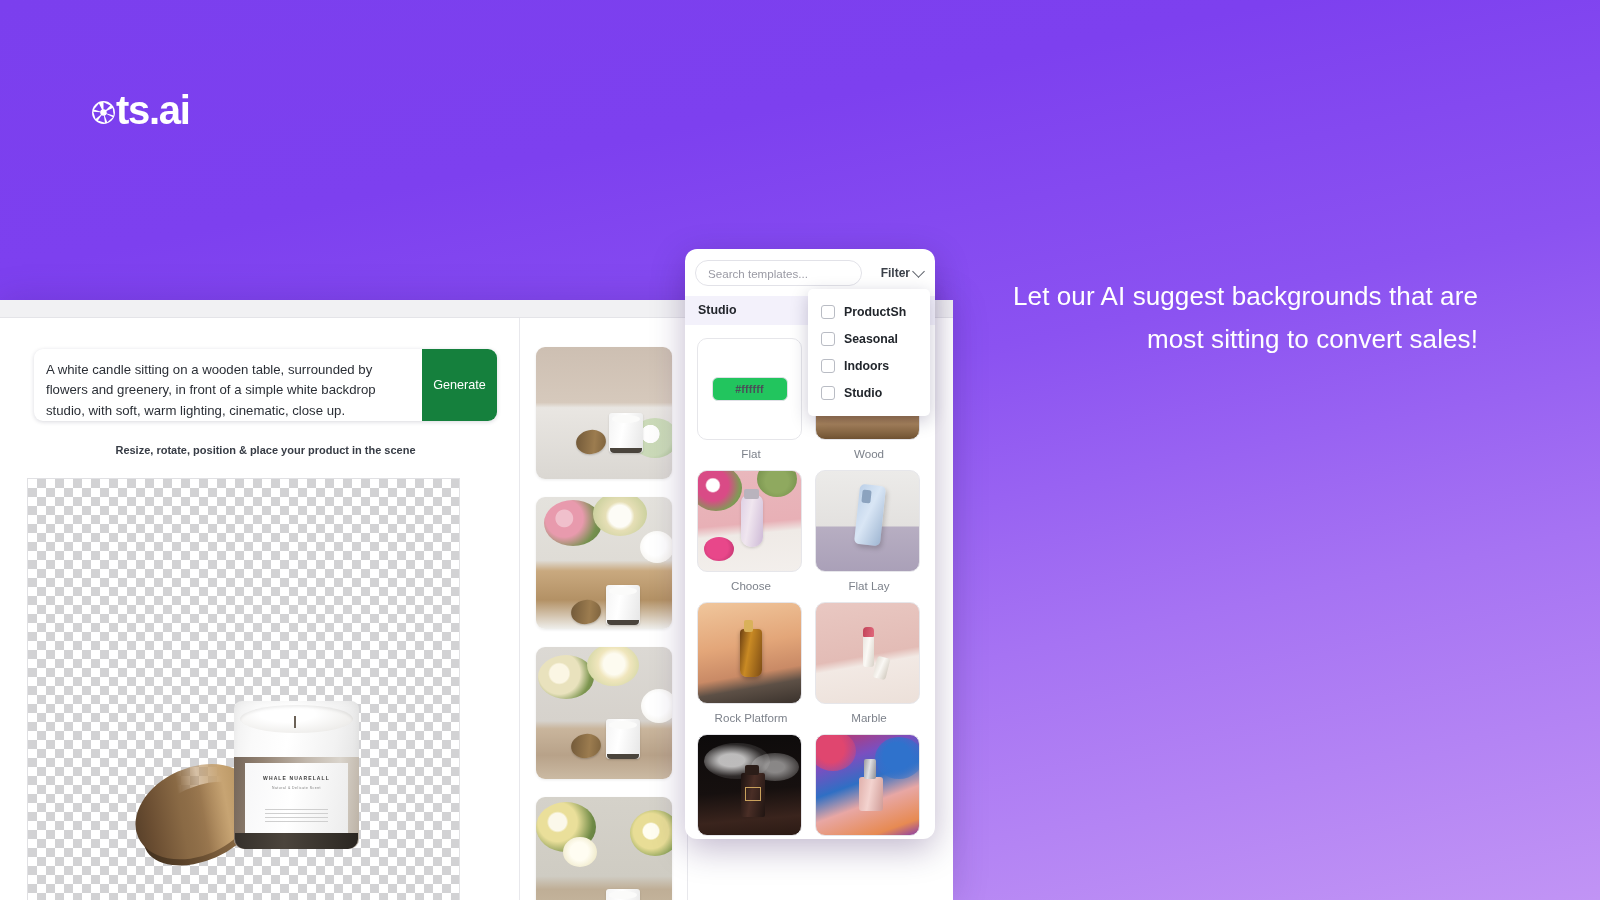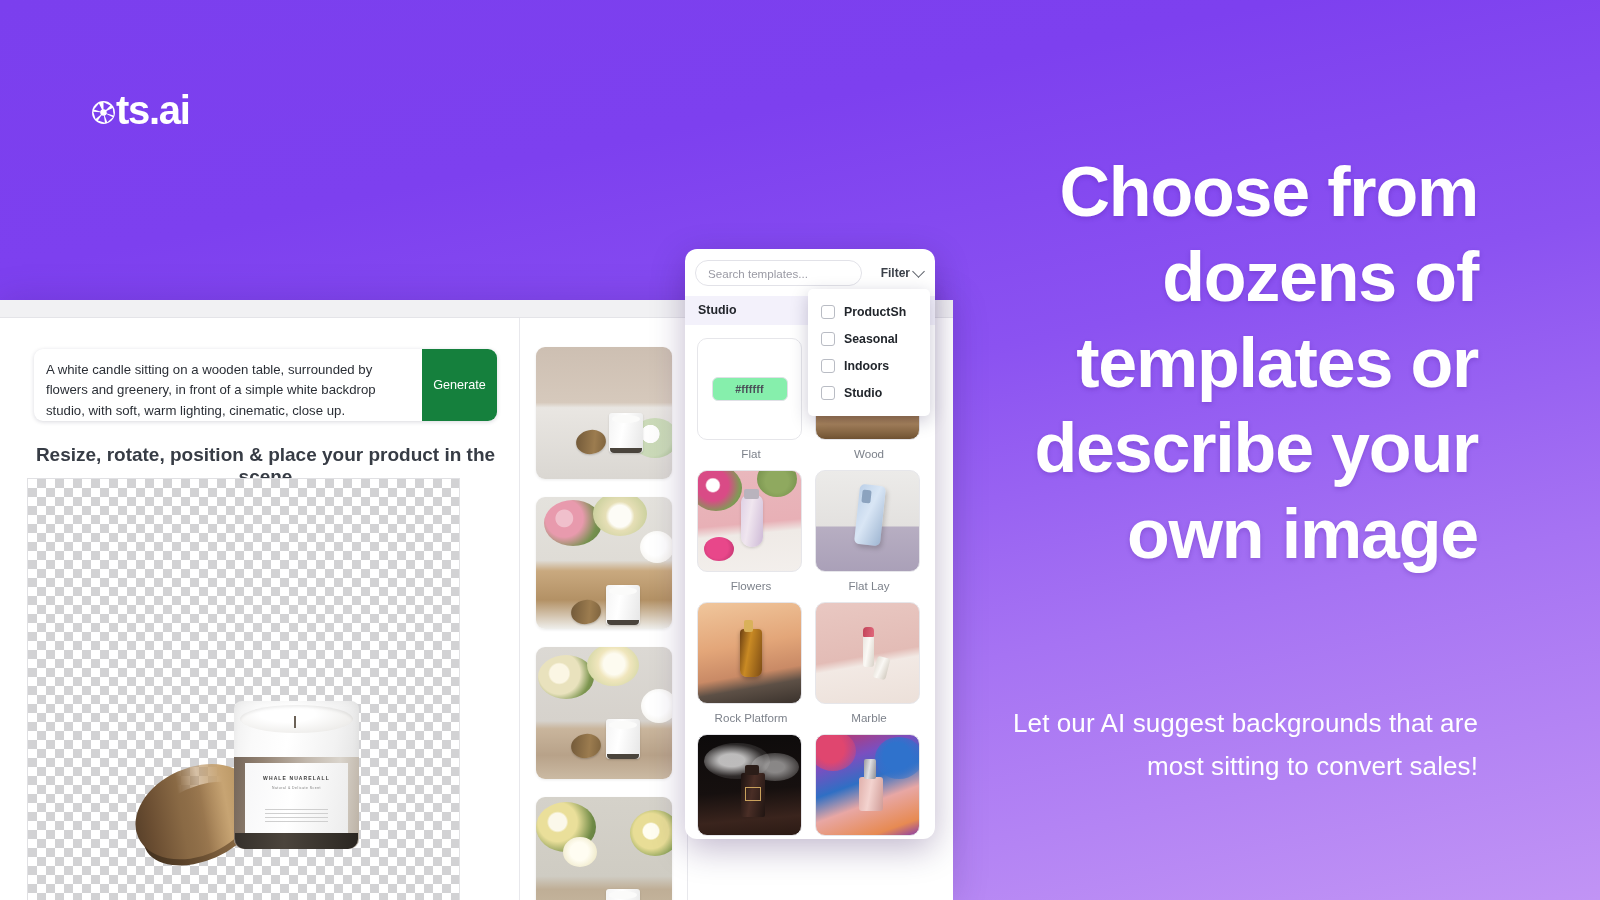--- a/index.html
+++ b/index.html
@@ -122,21 +122,21 @@
     background: #15803d;
     color: #ffffff;
     font-size: 12.6px;
     display: flex;
     align-items: center;
     justify-content: center;
     cursor: pointer;
   }
   #canvas-hint {
     text-align: center;
-    font-size: 19px;
+    font-size: 11px;
     color: #373c45;
     font-weight: 600;
     margin: 23px 0 0 0;
     padding-left: 12px;
   }
   #product-canvas {
     position: absolute;
     left: 27px;
     top: 160px;
     width: 433px;
@@ -329,21 +329,21 @@
     border: 1px solid #e6e6ea;
   }
   .tpl-thumb.plain { display: flex; align-items: center; justify-content: center; }
   #color-hex {
     width: 76px; height: 24px;
     border: 1px solid #e0e0e6;
     border-radius: 6px;
     display: flex; align-items: center; justify-content: center;
     font-size: 10.6px; font-weight: 700; color: #4a4f58;
     letter-spacing: .2px;
-    background: #86efac;
+    background: #22c55e;
   }
   .tpl-label {
     text-align: center;
     font-size: 11.6px;
     color: #7d828b;
     padding: 7px 0 3px 0;
   }
 
   
   #filter-menu {
@@ -399,21 +399,20 @@
         <path d="M12 12 L4.4 18.2 L2.2 11.2 Z"></path>
         <path d="M12 12 L2.8 9 L7.6 3.4 Z"></path>
       </g>
       <circle cx="12" cy="12" r="3.1" fill="#ffffff"></circle>
     </svg>
   </span>
   <span>ts.ai</span>
 </div>
 
 <div id="promo">
-  <div id="promo-headline">Choose from dozens of templates or describe your own image</div>
   <div id="promo-sub">Let our AI suggest backgrounds that are most sitting to convert sales!</div>
 </div>
 
 <div id="app-frame">
   <div id="app-topstrip"></div>
 
   <div id="app-body">
 
     <div id="editor-pane">
 
@@ -516,21 +515,21 @@
     </div>
 
     <div class="tpl-card">
       <div class="tpl-thumb g-flow">
         <div class="blob" style="left:-8%;top:-6%;width:52px;height:46px;background:radial-gradient(circle at 44% 44%,#ffffff 0 16%,#d94b86 20% 40%,#7f9b55 70%,#5d7a3c 100%)"></div>
         <div class="blob" style="right:4%;top:-10%;width:40px;height:36px;background:radial-gradient(circle at 50% 56%,#8fa95f 0 40%,#6a8543 100%)"></div>
         <div class="blob" style="left:6%;bottom:10%;width:30px;height:24px;background:radial-gradient(circle at 45% 45%,#e8478a 0 50%,#b52f68 100%)"></div>
         <div style="position:absolute;left:42%;top:24%;width:22px;height:52px;border-radius:7px 7px 10px 10px;background:linear-gradient(100deg,#ded0e4,#f0e6ef 40%,#cdb9d6);box-shadow:0 1px 3px rgba(0,0,0,.15)"></div>
         <div style="position:absolute;left:45%;top:18%;width:15px;height:10px;background:#b9b3bd;border-radius:2px"></div>
       </div>
-      <div class="tpl-label">Flowers</div>
+      <div class="tpl-label">Choose</div>
     </div>
 
     <div class="tpl-card">
       <div class="tpl-thumb g-flat">
         <div style="position:absolute;left:40%;top:14%;width:26px;height:60px;border-radius:5px;background:linear-gradient(110deg,#bcd0e8,#d9e6f5 45%,#9fb6d2);transform:rotate(6deg);box-shadow:2px 3px 5px rgba(0,0,0,.18)"></div>
         <div style="position:absolute;left:45%;top:19%;width:9px;height:13px;border-radius:2px;background:#8ca3bf;transform:rotate(6deg)"></div>
       </div>
       <div class="tpl-label">Flat Lay</div>
     </div>
 

